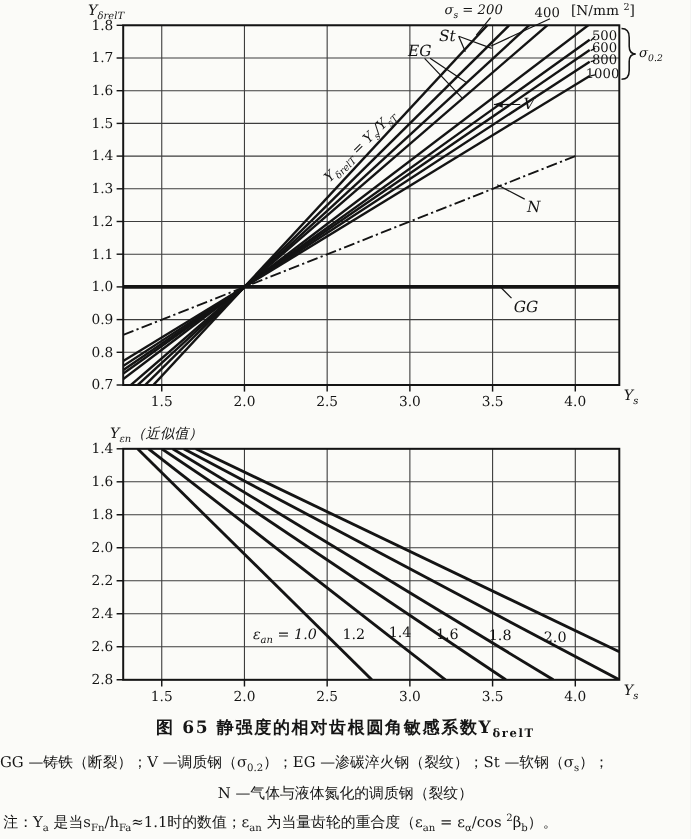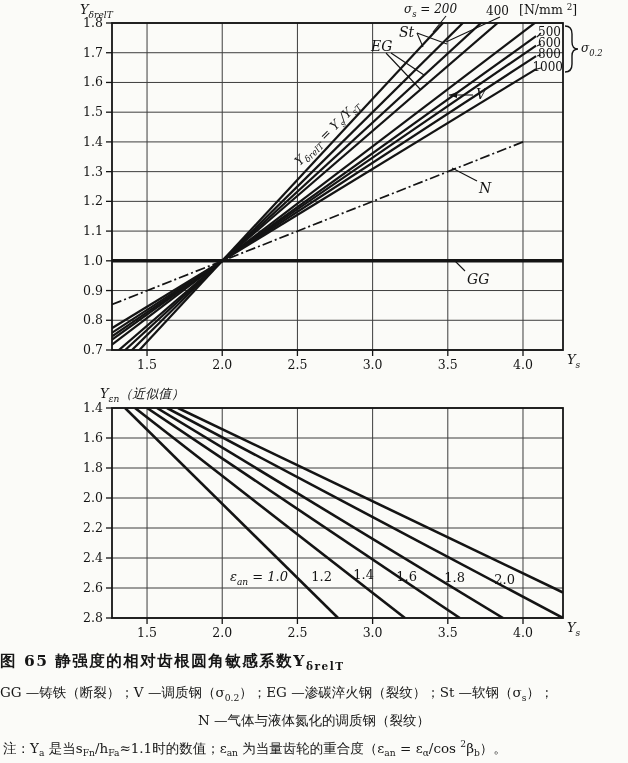--- a/index.html
+++ b/index.html
@@ -2,21 +2,21 @@
 <html><head>
 <meta charset="utf-8">
 <style>
   html,body{margin:0;padding:0;background:#e8e8e8;}
   .page{position:relative;width:628px;height:763px;background:#fbfbf8;overflow:hidden;
         font-family:"DejaVu Serif","Liberation Serif",serif;color:#141414;}
   svg{position:absolute;left:0;top:0;}
   .cap{position:absolute;left:0;width:628px;color:#161616;}
   .cap sub{font-size:.68em;}
   .cap sup{font-size:.68em;}
-  .cap-title{top:651px;font-size:15.5px;font-weight:600;letter-spacing:1.5px;}
+  .cap-title{top:651px;text-align:center;font-size:15.5px;font-weight:600;letter-spacing:1.5px;}
   .cap-legend1{top:684px;text-align:left;font-size:13.5px;}
   .cap-legend2{top:712px;text-align:center;font-size:13.5px;}
   .cap-note{top:738px;text-align:left;padding-left:3px;font-size:13.5px;}
 </style>
 </head>
 <body>
 
 <div class="page">
   <svg id="fig-svg" width="628" height="648" viewBox="0 0 628 648">
       <g>

